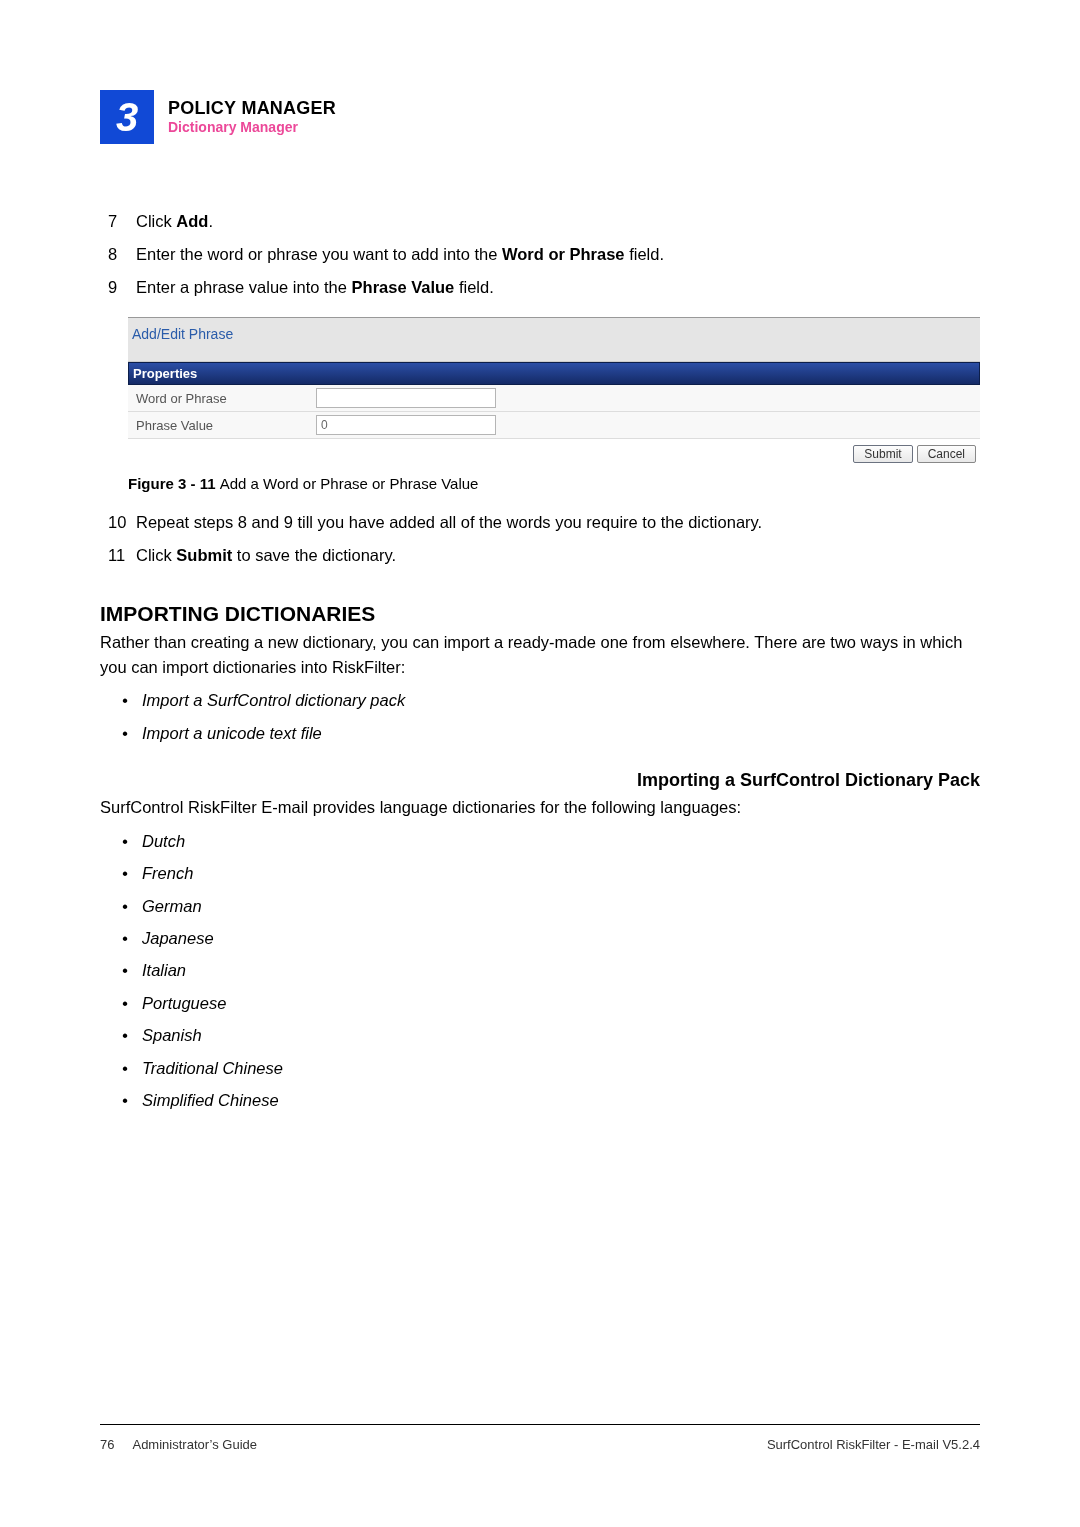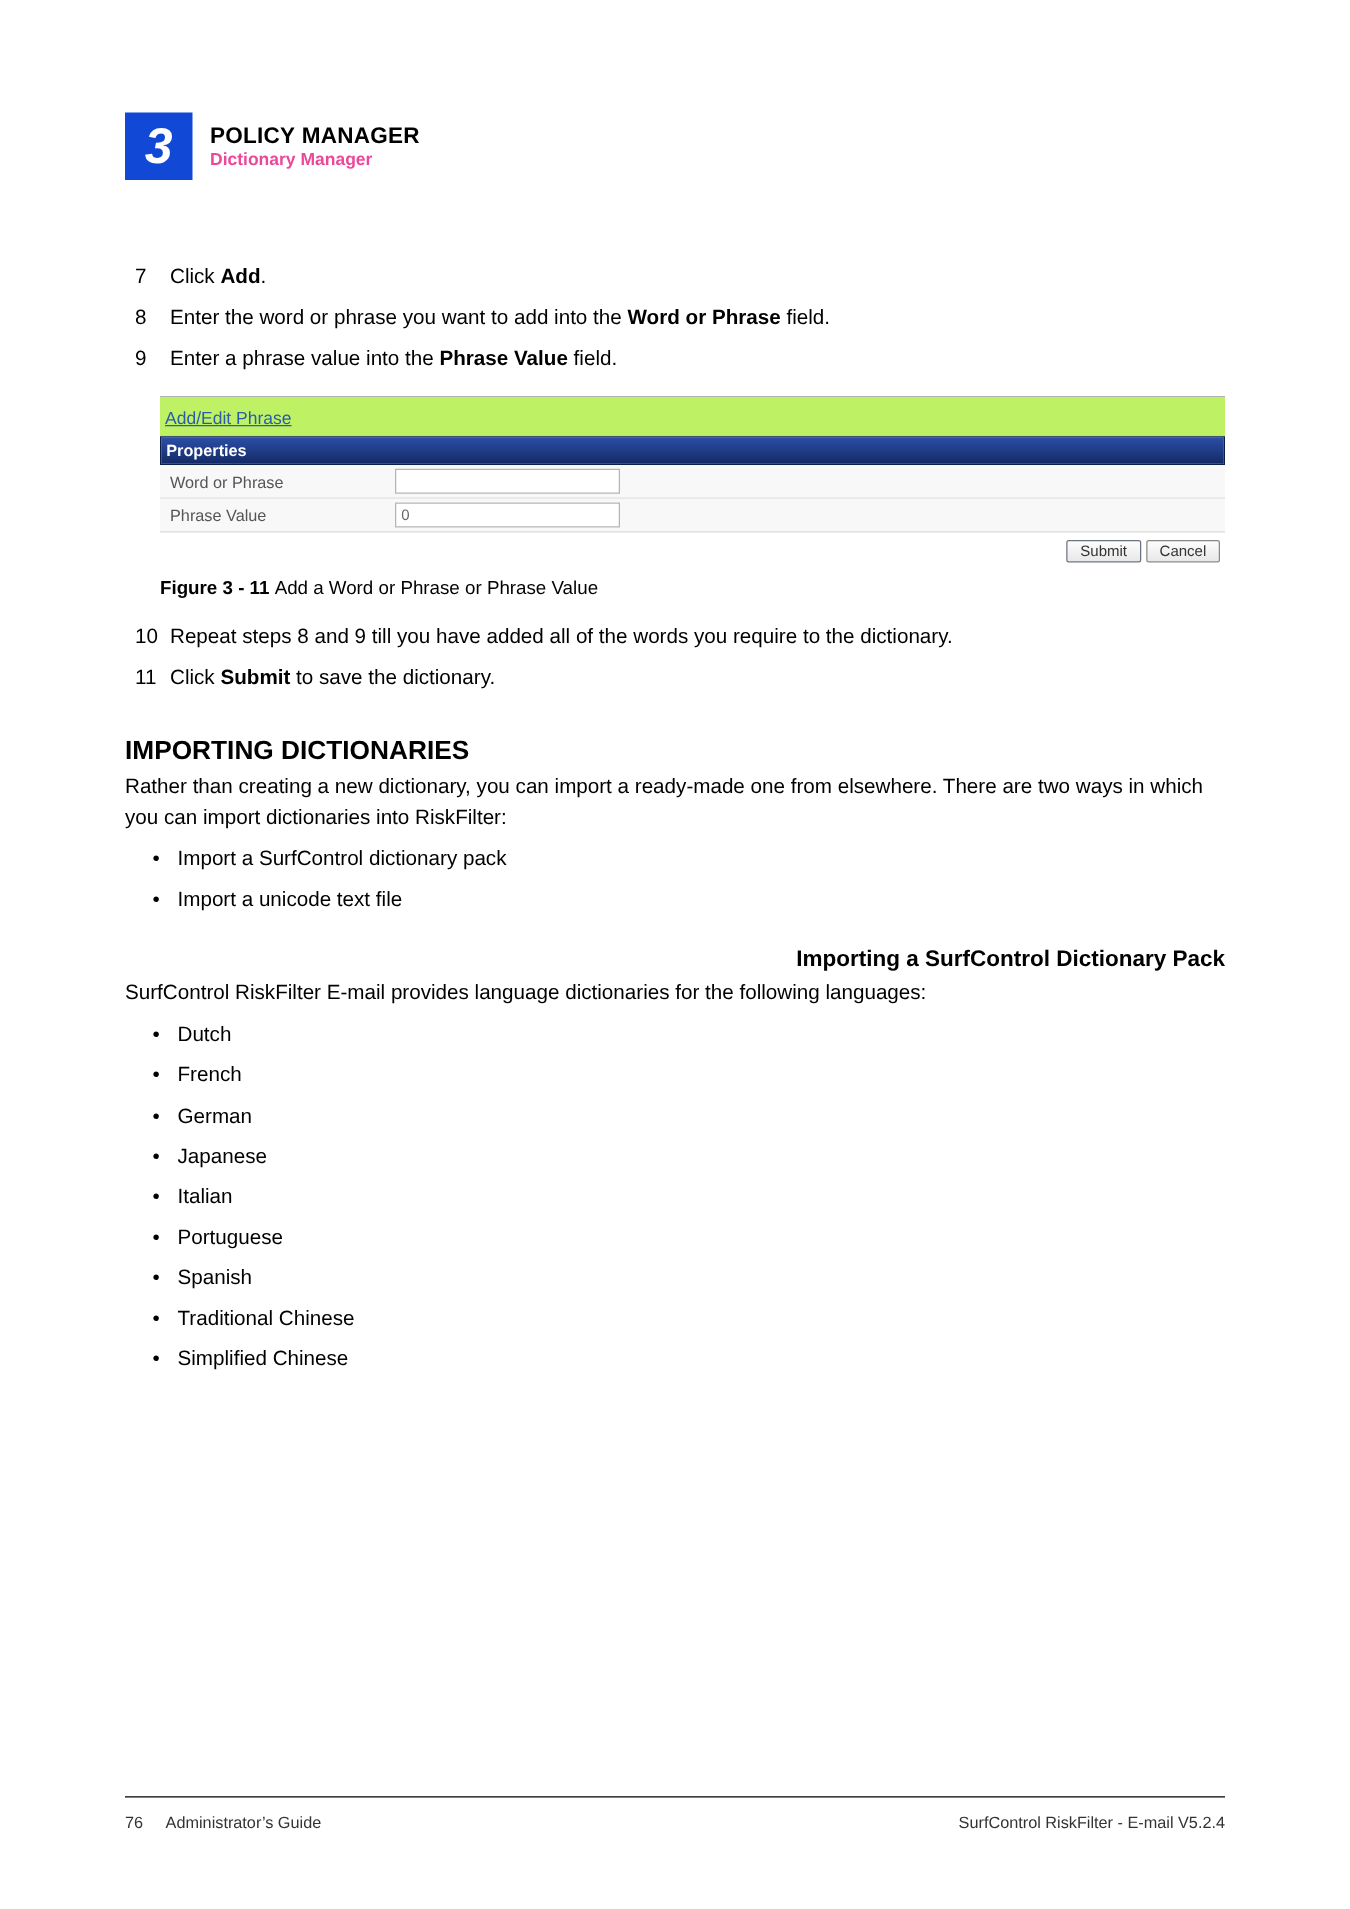--- a/index.html
+++ b/index.html
@@ -59,24 +59,23 @@
   .ol-steps li .txt { flex: 1; }
   .ol-steps b { font-weight: bold; }
 
   .figure-box {
     margin: 18px 0 6px 28px;
     border-top: 1px solid #999;
   }
   .fig-panel-title {
     color: #2a5caa;
     font-size: 14px;
-    padding: 8px 4px 6px;
+    padding: 8px 4px 19px;
     border-bottom: 1px solid #ccc;
-    background: #bef264;
-    text-decoration: underline;
+    background: #e5e5e5;
   }
   .fig-prop-header {
     background: #1e3a8a;
     background: linear-gradient(#2b4ea6, #142a66);
     color: #fff;
     font-size: 13px;
     font-weight: bold;
     padding: 3px 4px;
     border: 1px solid #0c1e4a;
   }
@@ -129,20 +128,21 @@
   }
   h2.section .sc { font-variant: small-caps; }
   p.body {
     font-size: 16.5px;
     line-height: 1.5;
     margin: 4px 0 8px 0;
   }
   ul.bullets {
     margin: 4px 0 16px 22px;
     padding: 0;
+    font-style: italic;
   }
   ul.bullets li {
     list-style: none;
     position: relative;
     font-size: 16.5px;
     line-height: 1.6;
     padding-left: 20px;
     margin-bottom: 6px;
   }
   ul.bullets li::before {
@@ -155,21 +155,21 @@
     font-size: 18px;
     font-weight: bold;
     margin: 24px 0 4px 0;
     text-align: right;
   }
 
   .footer {
     position: absolute;
     left: 100px;
     right: 100px;
-    bottom: 62px;
+    bottom: 75px;
     border-top: 1px solid #000;
     padding-top: 12px;
     display: flex;
     justify-content: space-between;
     font-size: 13px;
     color: #333;
   }
   .footer .left { display: flex; gap: 18px; }
 </style>
 </head>

